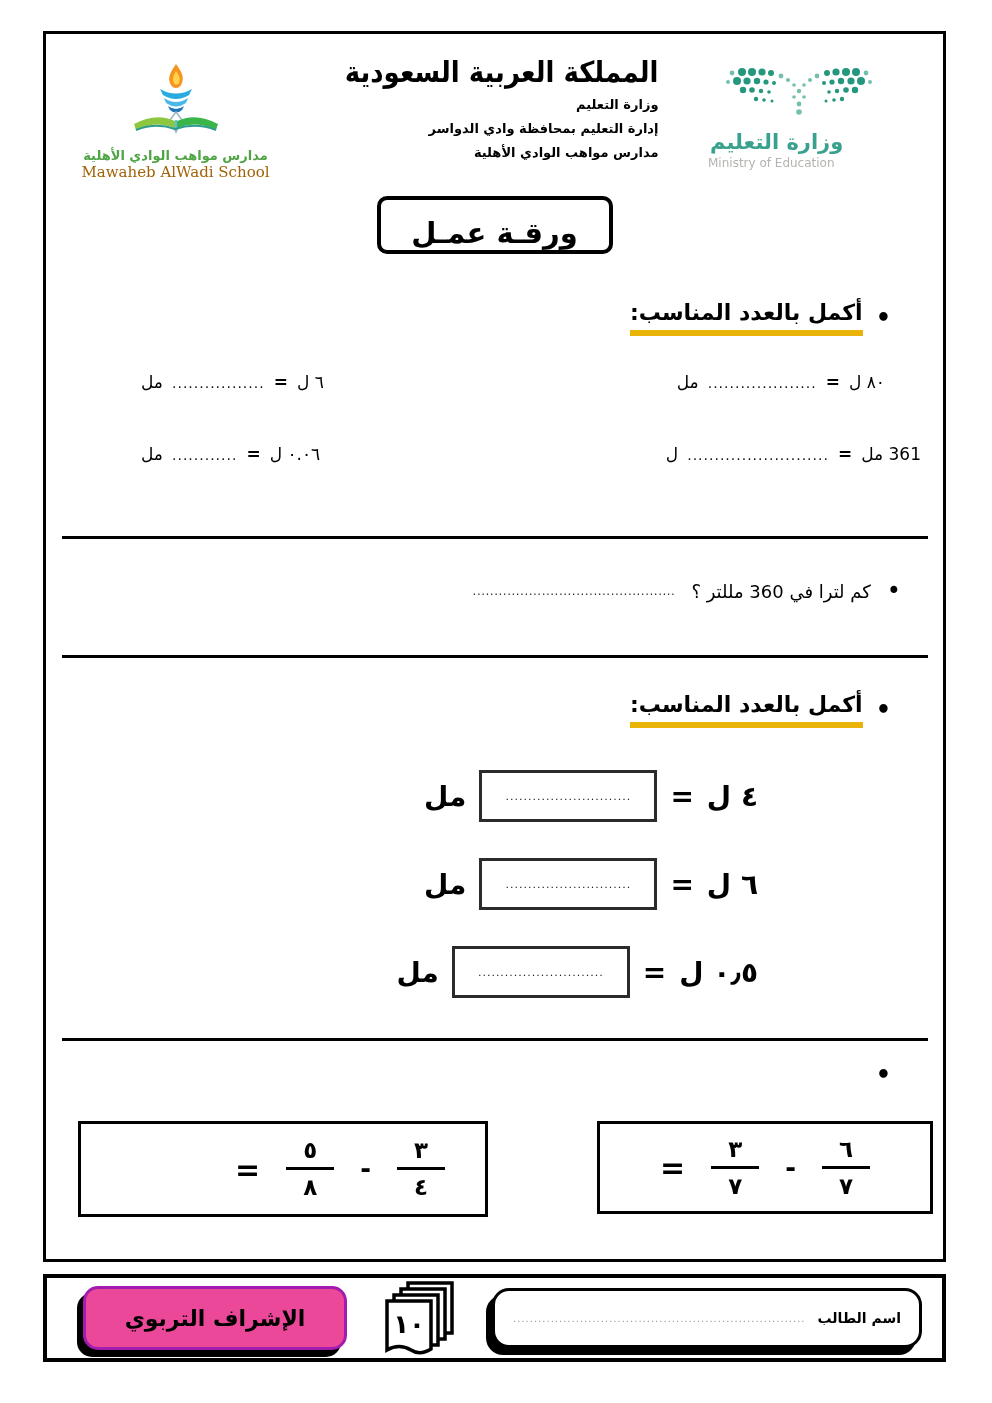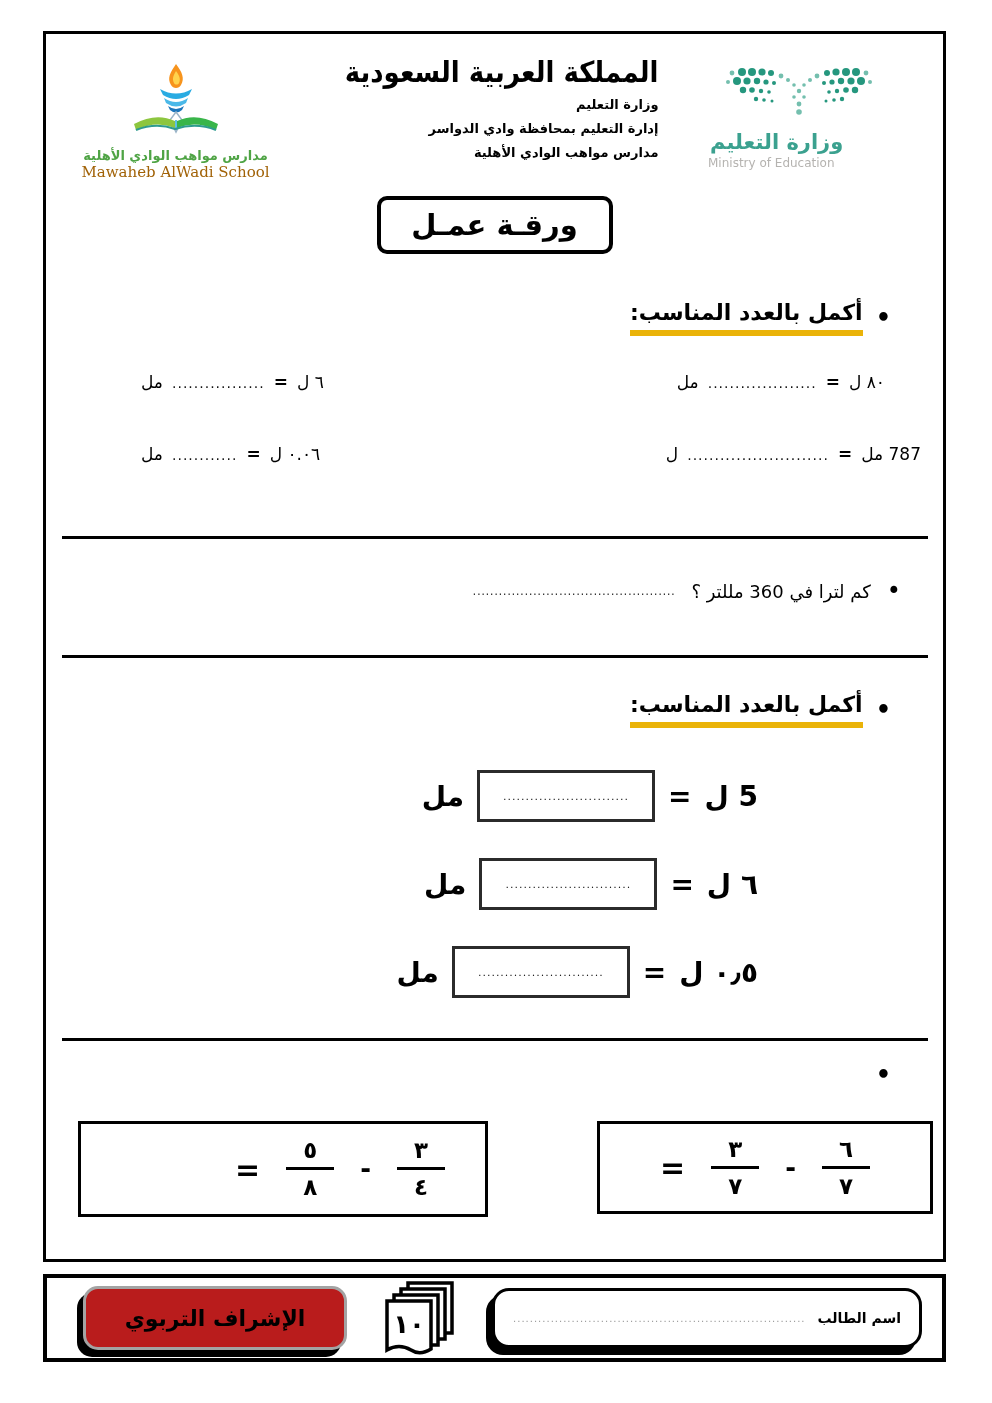--- a/index.html
+++ b/index.html
@@ -20,21 +20,21 @@
   .center-block{width:330px;}
   .kingdom{font-size:26px;font-weight:bold;letter-spacing:-1px;line-height:1.15;
     transform:scaleY(1.12);}
   .gov-line{font-size:13px;font-weight:bold;margin-top:9px;}
   .school-block{width:215px;text-align:center;padding-top:4px;}
   .school-name-ar{color:#4fa445;font-size:13px;font-weight:bold;margin-top:2px;}
   .school-name-en{color:#a16207;font-size:15px;font-weight:normal;
     font-family:"DejaVu Serif",serif;}
   
   .title-box{width:228px;height:50px;border:4px solid #000;border-radius:10px;
-    margin:10px auto 0;display:flex;align-items:center;justify-content:center;
+    margin:10px auto 0;display:flex;align-items:flex-end;justify-content:center;
     font-size:29px;font-weight:bold;letter-spacing:1px;}
   
   .sec-heading{display:flex;align-items:center;gap:13px;padding-right:52px;
     font-size:22px;font-weight:bold;}
   .bullet{font-size:24px;line-height:1;}
   .heading-text{border-bottom:6px solid #eab308;padding-bottom:5px;}
   .mt-s1{margin-top:46px;}
   
   .conv-row{display:flex;justify-content:space-between;font-size:17px;align-items:baseline;}
   .row1{margin-top:36px;padding:0 58px 0 95px;}
@@ -75,22 +75,22 @@
   
   .footer-frame{position:absolute;left:43px;top:1274px;width:903px;height:88px;
     border:4px solid #000;box-sizing:border-box;background:#fff;
     display:flex;align-items:center;justify-content:space-between;padding:0 20px 0 36px;}
   .student-box{width:430px;height:60px;border:3px solid #000;border-radius:17px;
     background:#fff;box-shadow:-6px 7px 0 #000;display:flex;align-items:center;
     padding:0 18px;box-sizing:border-box;gap:12px;}
   .student-label{font-size:14px;font-weight:bold;white-space:nowrap;}
   .student-blank{flex:1;font-size:10px;letter-spacing:1px;color:#999;overflow:hidden;
     white-space:nowrap;}
-  .supervision-box{width:258px;height:58px;border:3px solid #a3a3a3;border-radius:15px;
-    background:#b91c1c;box-shadow:-6px 7px 0 #000;display:flex;align-items:center;
+  .supervision-box{width:258px;height:58px;border:3px solid #a21caf;border-radius:15px;
+    background:#ec4899;box-shadow:-6px 7px 0 #000;display:flex;align-items:center;
     justify-content:center;font-size:22px;font-weight:bold;}
   .pages-wrap{display:flex;align-items:center;}
 </style>
 </head>
 <body>
 
 <div class="main-frame" dir="rtl">
 
   <div class="header">
 
@@ -196,21 +196,21 @@
     <div class="conv-item">
       <span>٦ ل</span>
       <span class="eq">=</span>
       <span class="blank">.................</span>
       <span>مل</span>
     </div>
   </div>
 
   <div class="conv-row row2">
     <div class="conv-item">
-      <span>787 مل</span>
+      <span>361 مل</span>
       <span class="eq">=</span>
       <span class="blank">..........................</span>
       <span>ل</span>
     </div>
     <div class="conv-item">
       <span>٠.٠٦ ل</span>
       <span class="eq">=</span>
       <span class="blank">............</span>
       <span>مل</span>
     </div>
@@ -225,21 +225,21 @@
   </div>
 
   <div class="divider d2"></div>
 
   <div class="sec-heading" style="margin-top:34px;">
     <span class="bullet">•</span>
     <span class="heading-text">أكمل بالعدد المناسب:</span>
   </div>
 
   <div class="fill-row">
-    <span>5 ل</span>
+    <span>٤ ل</span>
     <span class="eq">=</span>
     <span class="fill-box">
       <span class="box-dots">............................</span>
     </span>
     <span>مل</span>
   </div>
 
   <div class="fill-row">
     <span>٦ ل</span>
     <span class="eq">=</span>

